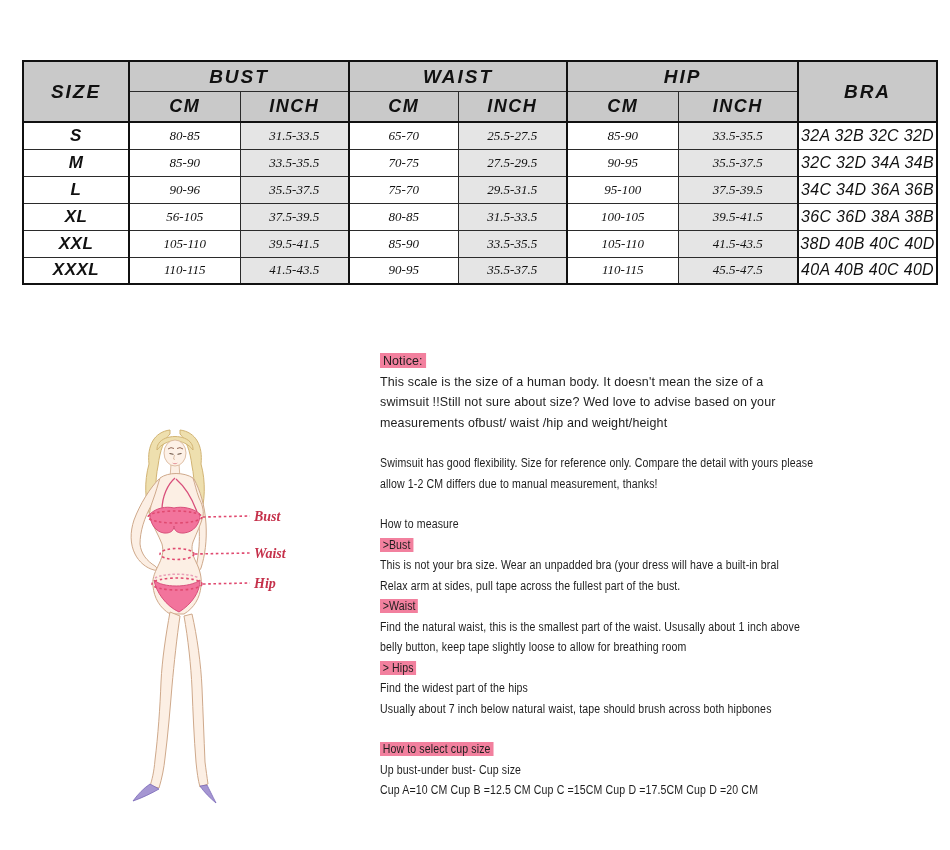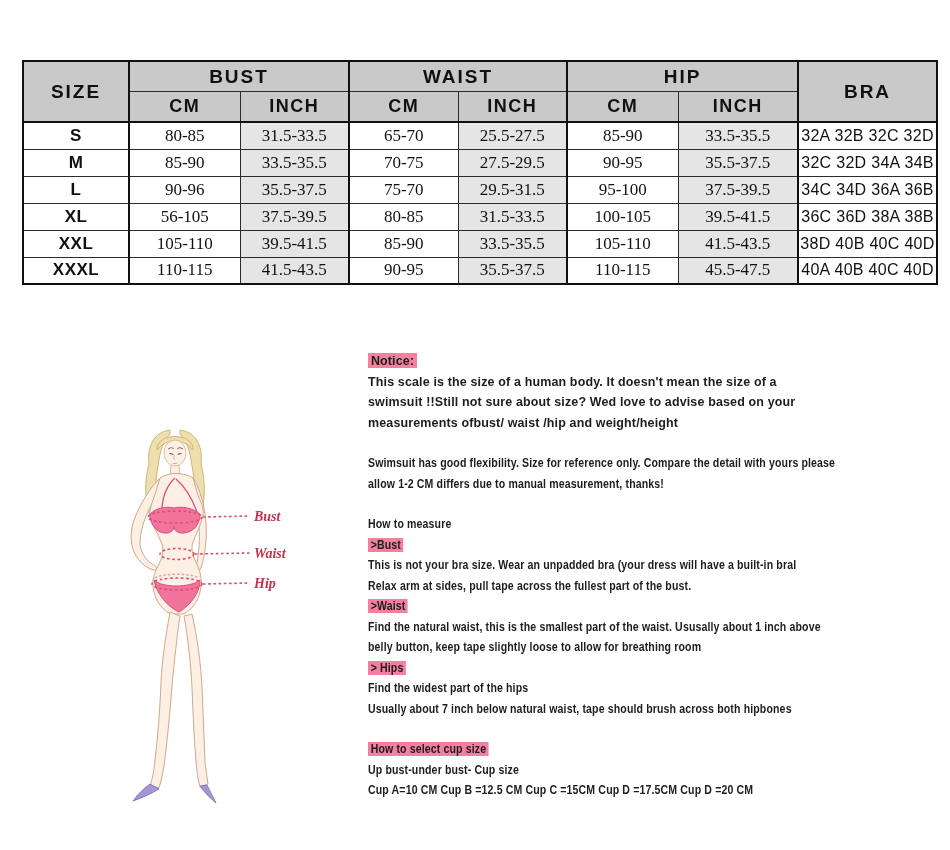--- a/index.html
+++ b/index.html
@@ -7,54 +7,55 @@
     width:950px;height:850px;background:#ffffff;overflow:hidden;
     font-family:"Liberation Sans",sans-serif;color:#1c1c1c;
   }
   .screen{position:relative;width:950px;height:850px;background:#ffffff;}
 
   
   .size-table{
     position:absolute;left:22px;top:60px;
     border-collapse:collapse;table-layout:fixed;
     border:2px solid #111;
+    font-style:italic;
   }
   .size-table th,.size-table td{
     border:1px solid #2b2b2b;text-align:center;vertical-align:middle;
     padding:0;color:#111;overflow:hidden;
   }
   .size-table thead th{
     background:#c9c9c9;font-weight:600;height:29px;
     font-size:19px;letter-spacing:2px;
   }
   .size-table thead tr.sub th{font-size:18px;letter-spacing:1.5px;}
   .size-table thead tr.sub th,
   .size-table thead th.spans{border-bottom:2px solid #111;}
   .size-table tbody tr{height:27px;}
   .size-table tbody td{
     font-family:"Liberation Serif","DejaVu Serif",serif;
-    font-size:17px;
+    font-size:13px;
   }
   .size-table .col-size{
     font-family:"Liberation Sans",sans-serif;
     font-size:17px;font-weight:600;letter-spacing:0.5px;
   }
   .size-table .col-bust_inch,
   .size-table .col-waist_inch,
   .size-table .col-hip_inch{background:#e5e5e5;}
   .size-table .col-bra{
     font-family:"Liberation Sans",sans-serif;
     font-size:16px;letter-spacing:0.3px;white-space:nowrap;
   }
   .size-table .gb{border-left:2px solid #111;}
 
   
   .notes{
-    position:absolute;left:368px;top:351px;width:565px;
-    font-weight:700;color:#1d1d1d;
+    position:absolute;left:380px;top:351px;width:565px;
+    font-weight:400;color:#1d1d1d;
   }
   .tline{
     line-height:20.5px;white-space:nowrap;
     transform:scaleX(0.88);transform-origin:0 50%;
     font-size:12px;letter-spacing:0.15px;
   }
   .tline.big{font-size:13px;transform:scaleX(0.96);}
   .gap20{height:20px;}
   .hl{background:#f2809e;padding:0 3px;}
 

